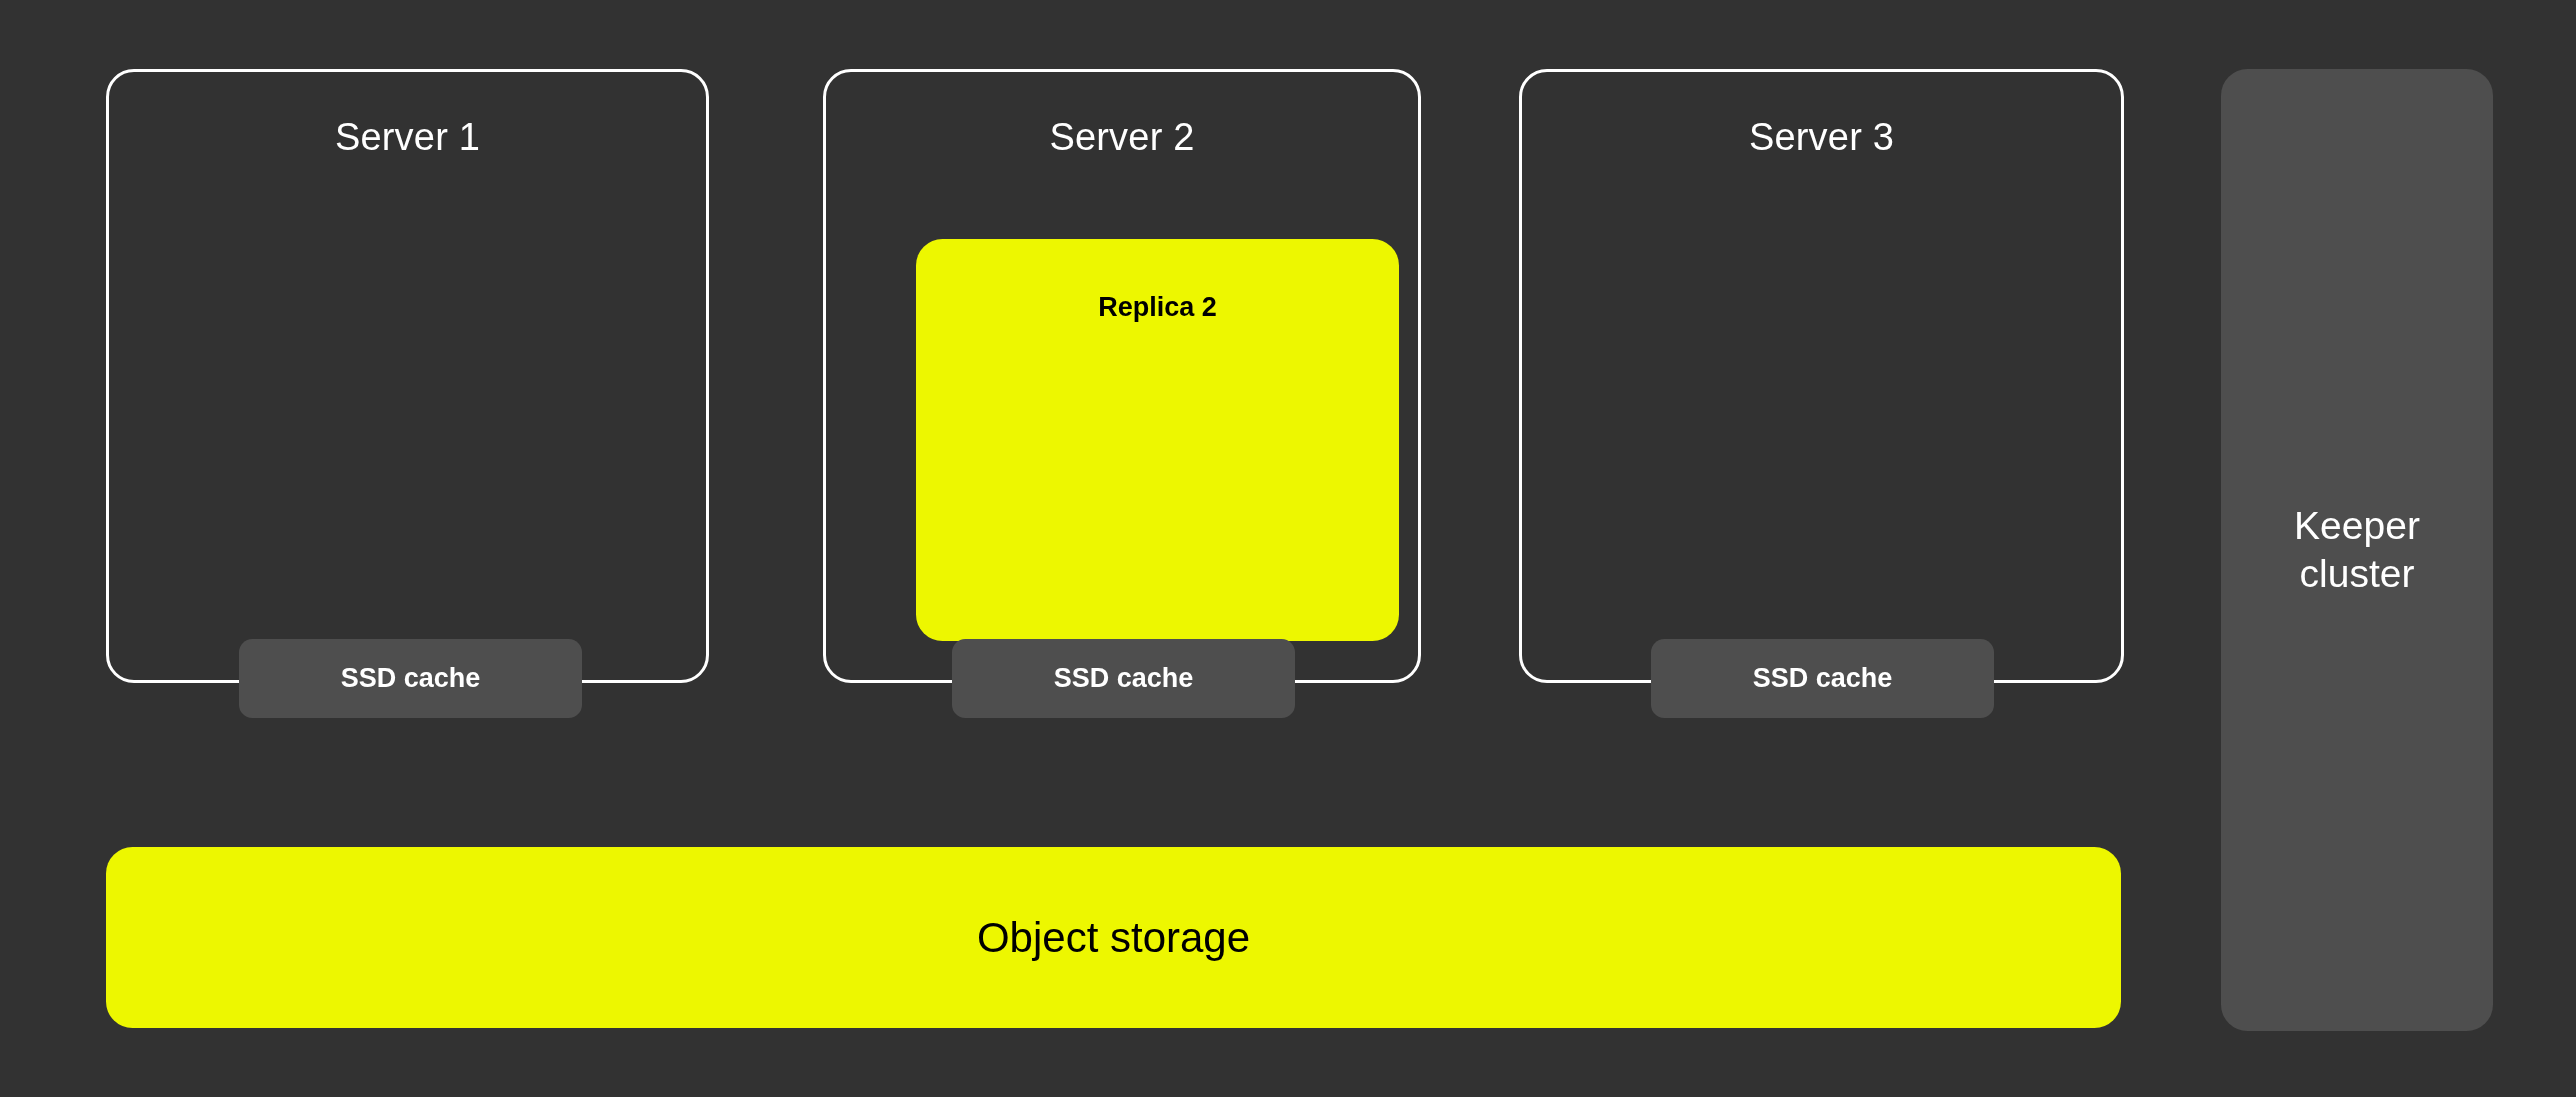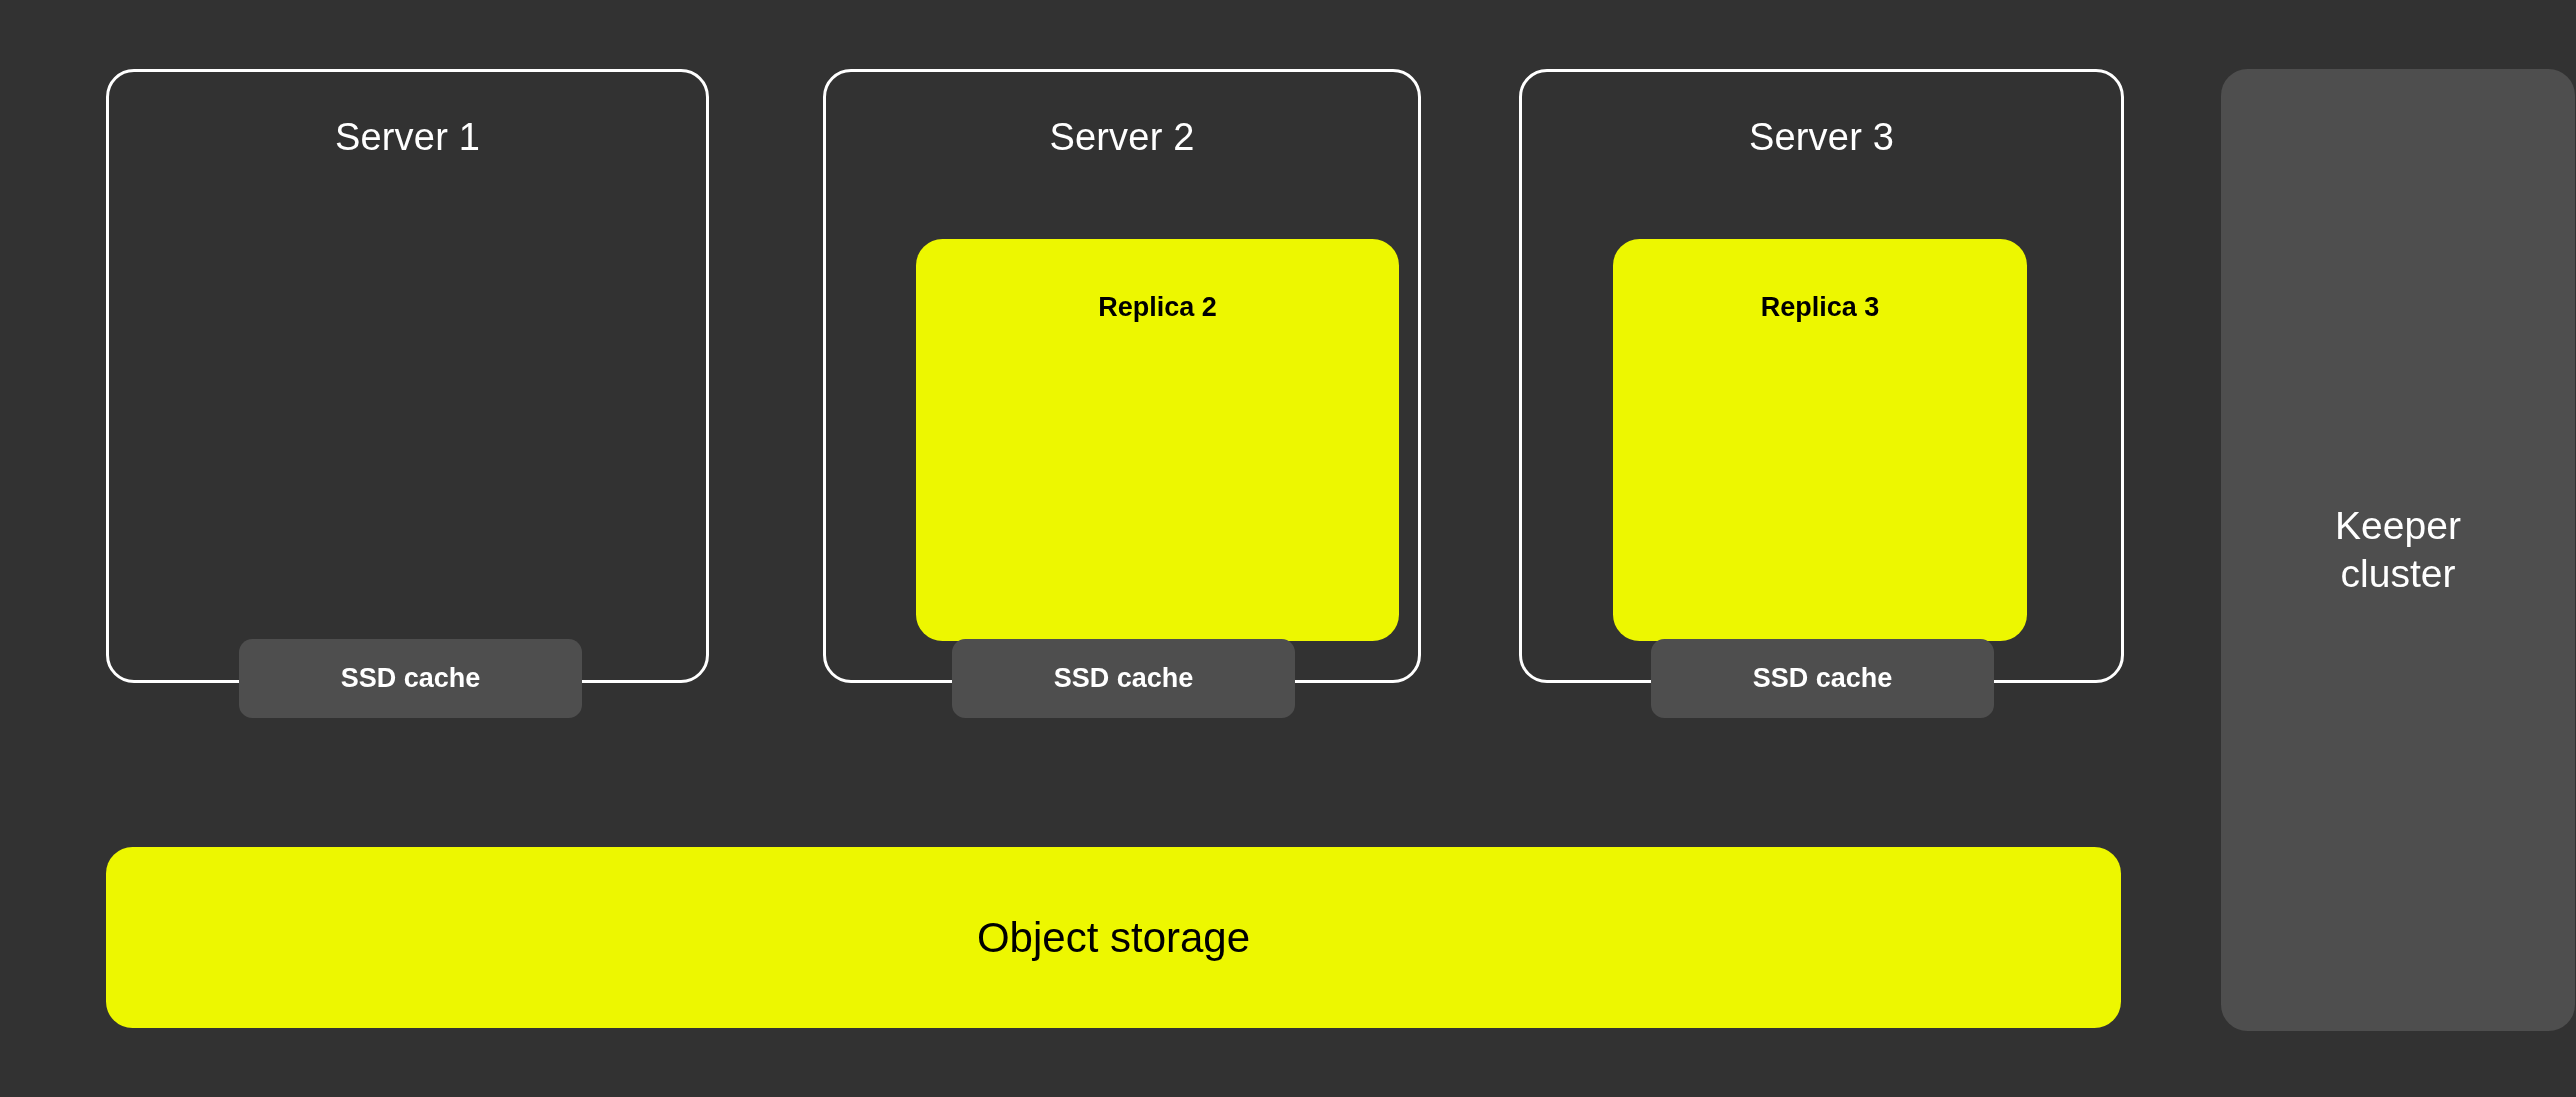--- a/index.html
+++ b/index.html
@@ -121,21 +121,21 @@
     font-weight: 400;
     line-height: 1;
     white-space: nowrap;
   }
 
   
   #keeper-cluster {
     position: absolute;
     left: 2189px;
     top: 69px;
-    width: 354px;
+    width: 272px;
     height: 962px;
     background: #4e4e4e;
     border-radius: 26.5px;
     z-index: 2;
     display: flex;
     align-items: center;
     justify-content: center;
   }
   .keeper-label {
     color: #ffffff;
@@ -161,23 +161,20 @@
 
   <div class="server-card s3">
     <div class="server-title">Server 3</div>
   </div>
 
 
   <div class="replica-box s2">
     <div class="replica-label">Replica 2</div>
   </div>
 
-  <div class="replica-box s3">
-    <div class="replica-label">Replica 3</div>
-  </div>
 
   <div class="ssd-cache s1">
     <span class="ssd-label">SSD cache</span>
   </div>
 
   <div class="ssd-cache s2">
     <span class="ssd-label">SSD cache</span>
   </div>
 
   <div class="ssd-cache s3">

